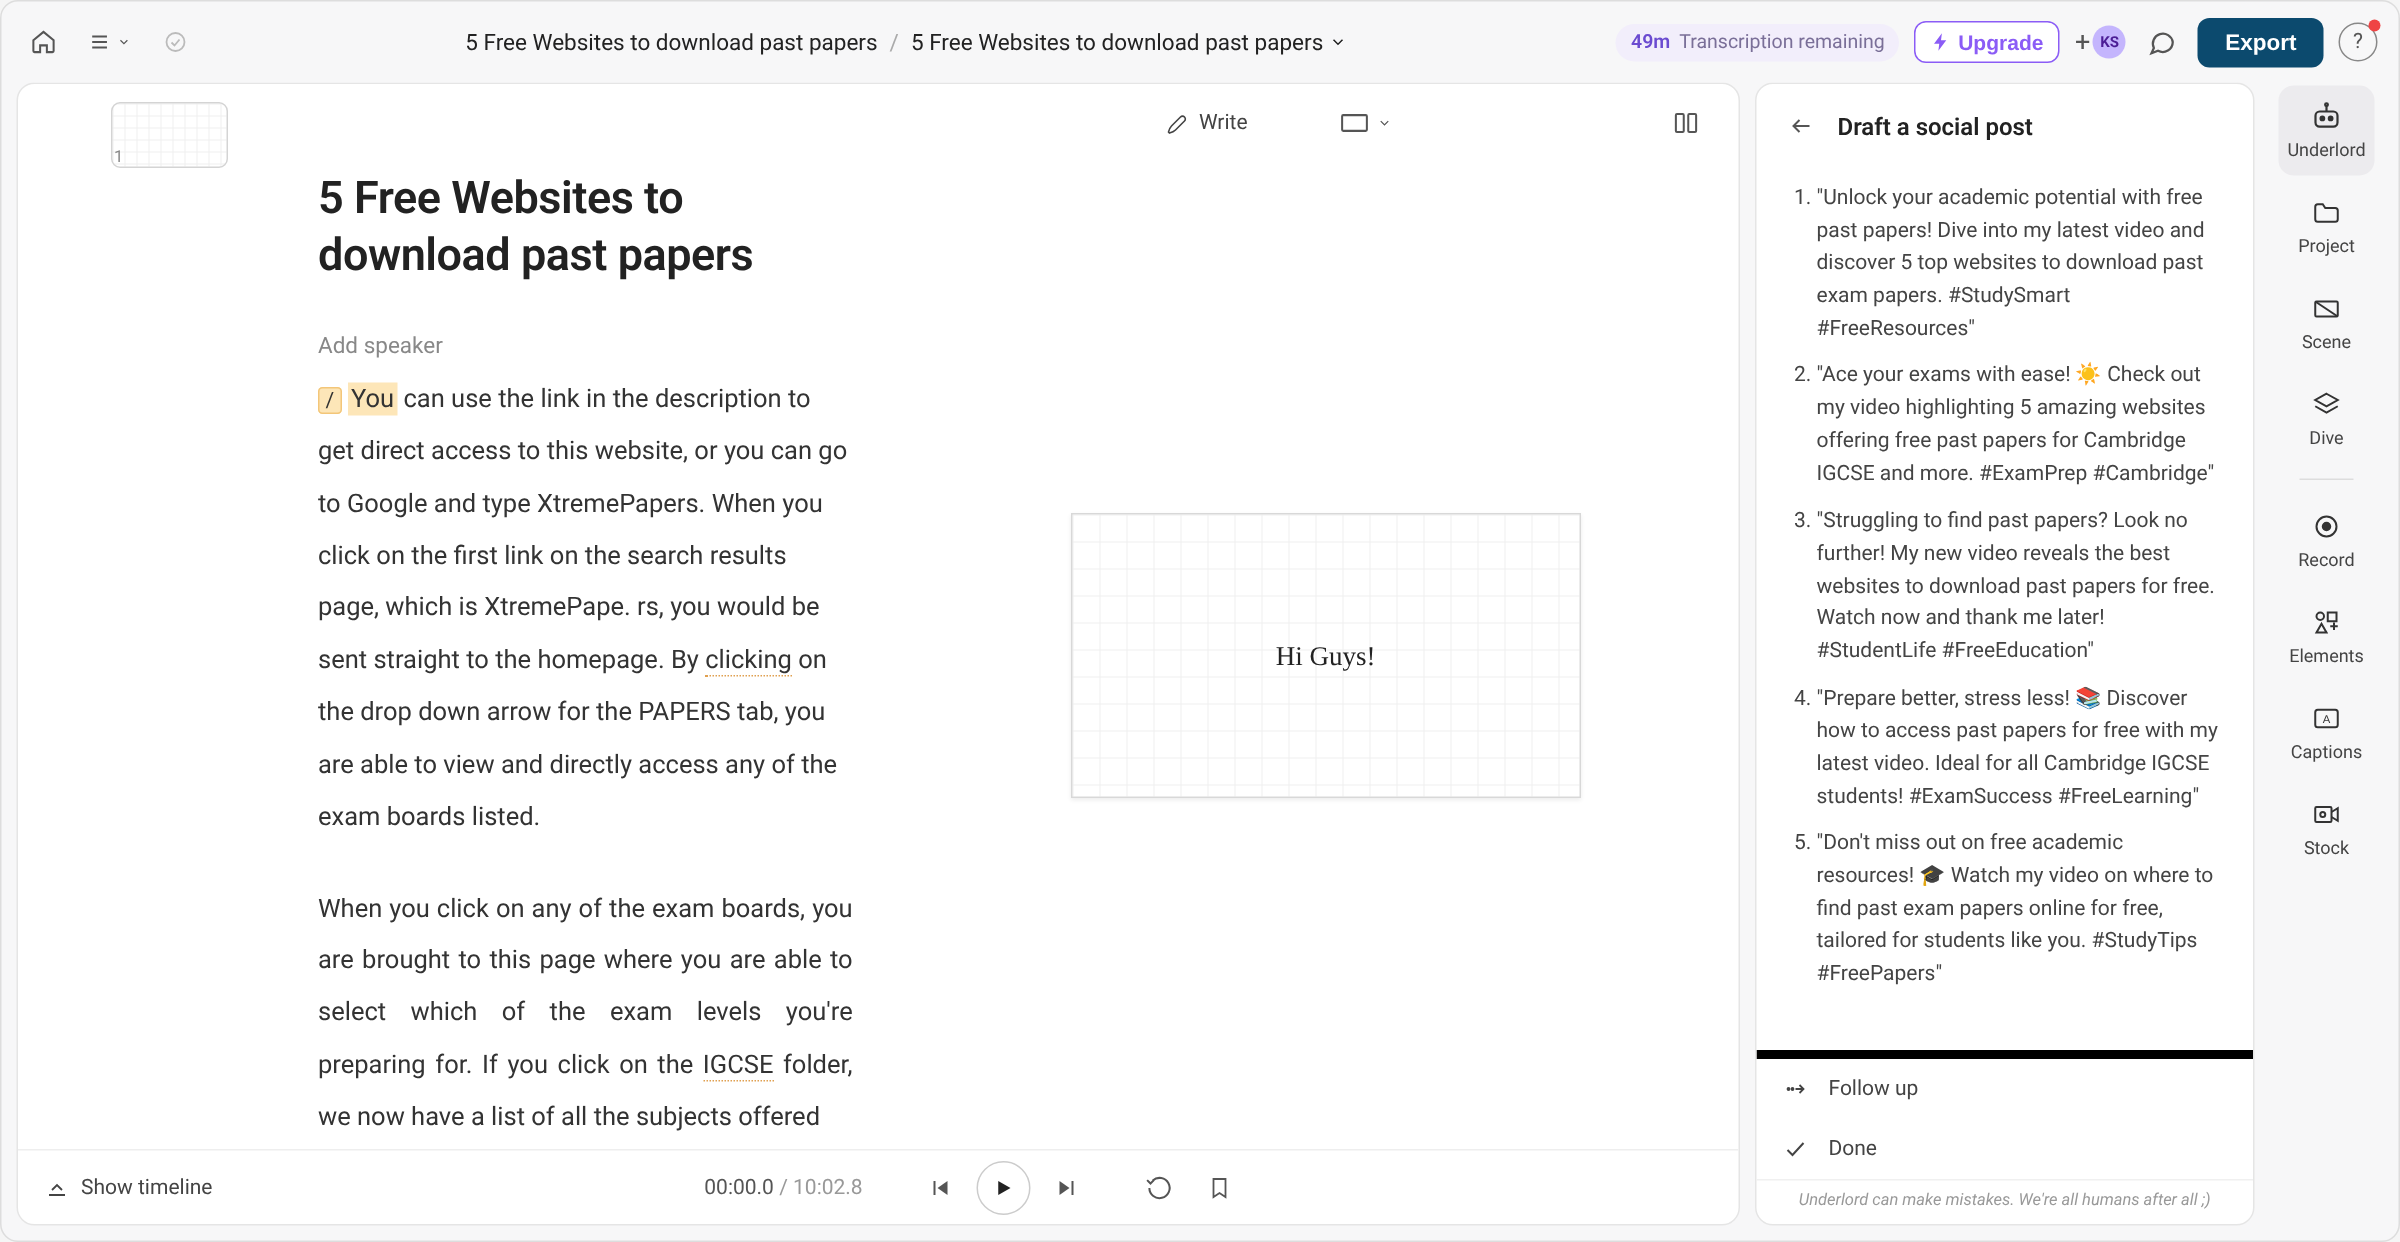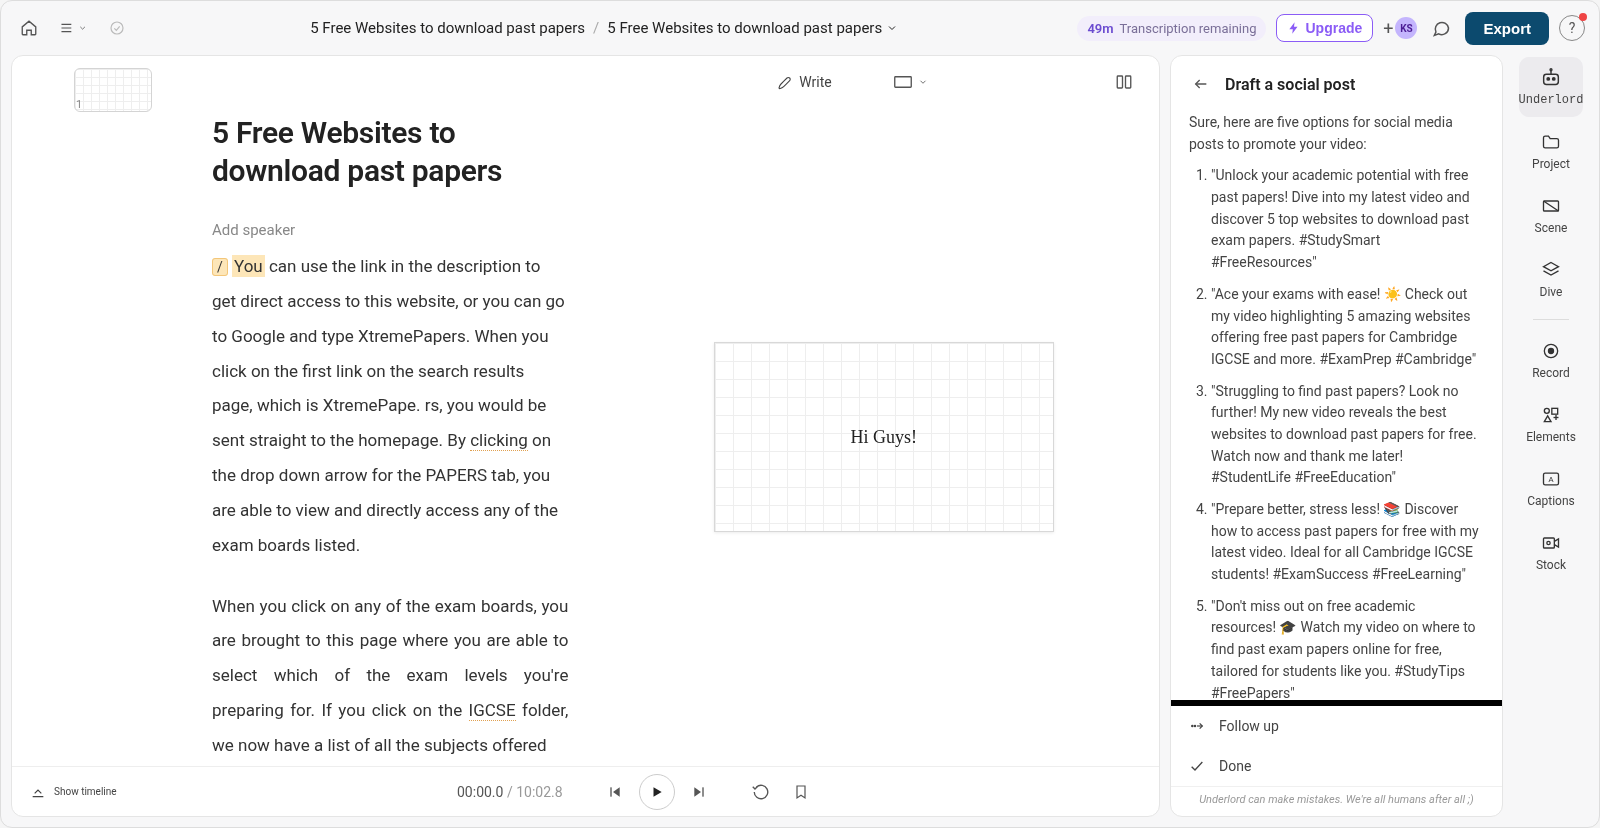--- a/index.html
+++ b/index.html
@@ -48,41 +48,41 @@
   .hl-slash { background: #fde6b8; border: 1px solid #f3c679; border-radius: 3px; padding: 0 4px; font-size: 14px; }
   .hl-you { background: #fde6b8; padding: 1px 2px; }
   .dotted { border-bottom: 1px dotted #e0a050; }
   .doc-thumb-side { position: absolute; left: 38px; top: 12px; }
 
   .canvas-col { flex: 0 0 48%; display: flex; align-items: center; justify-content: center; position: relative; }
   .canvas-frame { width: 340px; height: 190px; border: 1px solid #d8d8d8; background: #fff; background-image: linear-gradient(#eee 1px, transparent 1px), linear-gradient(90deg, #eee 1px, transparent 1px); background-size: 18px 18px; display: flex; align-items: center; justify-content: center; font-family: "Comic Sans MS", cursive; font-size: 18px; color: #222; box-shadow: 0 1px 3px rgba(0,0,0,0.08); }
 
   
   .playback { height: 50px; display: flex; align-items: center; padding: 0 18px; gap: 14px; border-top: 1px solid #eee; }
-  .show-timeline { display: inline-flex; align-items: center; gap: 8px; font-size: 10px; color: #444; cursor: pointer; }
+  .show-timeline { display: inline-flex; align-items: center; gap: 8px; font-size: 14px; color: #444; cursor: pointer; }
   .timecode { margin-left: auto; font-size: 14px; color: #555; font-variant-numeric: tabular-nums; }
   .timecode .dur { color: #999; }
   .play-controls { display: flex; align-items: center; gap: 10px; margin-left: 24px; }
   .play-btn { width: 36px; height: 36px; border-radius: 50%; border: 1px solid #ccc; background: #fff; display: flex; align-items: center; justify-content: center; cursor: pointer; }
   .extra-controls { display: flex; align-items: center; gap: 12px; margin-left: 20px; margin-right: auto; }
 
   
   .ai-panel { width: 333px; background: #fff; border-radius: 12px; border: 1px solid #e5e5e5; display: flex; flex-direction: column; overflow: hidden; }
   .ai-header { display: flex; align-items: center; gap: 10px; padding: 14px 16px; font-weight: 600; font-size: 16px; }
   .ai-body { flex: 1; overflow-y: auto; padding: 0 18px 10px 18px; font-size: 14px; color: #444; line-height: 1.55; }
   .ai-body ol { padding-left: 22px; margin: 10px 0; }
   .ai-body li { margin-bottom: 10px; }
   .ai-actions { border-top: 6px solid #000000; }
   .ai-action-row { display: flex; align-items: center; gap: 14px; padding: 12px 18px; font-size: 14px; color: #444; cursor: pointer; }
   .ai-footer { font-size: 11px; color: #999; text-align: center; padding: 6px 8px 10px 8px; border-top: 1px solid #f0f0f0; font-style: italic; }
 
   
   .rail { width: 76px; display: flex; flex-direction: column; align-items: center; gap: 4px; padding-top: 2px; }
   .rail-item { width: 64px; display: flex; flex-direction: column; align-items: center; gap: 4px; padding: 10px 4px; border-radius: 10px; font-size: 12px; color: #444; cursor: pointer; }
-  .rail-item.active { background: #ecebee; font-family: Liberation Mono, monospace; }
+  .rail-item.active { background: #ecebee; }
   .rail-sep { width: 36px; height: 1px; background: #ddd; margin: 6px 0; }
   .rail-icon { width: 22px; height: 22px; display: flex; align-items: center; justify-content: center; color: #333; }
 
   svg { display: block; }
 </style>
 </head>
 <body>
 
 <div class="app">
 
@@ -253,21 +253,20 @@
       <div class="ai-header">
         <div class="icon-btn">
           <svg width="16" height="16" viewBox="0 0 24 24" fill="none" stroke="currentColor" stroke-width="2">
               <line x1="20" y1="12" x2="4" y2="12"></line>
               <polyline points="10 6 4 12 10 18"></polyline>
             </svg>
         </div>
         <span>Draft a social post</span>
       </div>
       <div class="ai-body">
-        <p>Sure, here are five options for social media posts to promote your video:</p>
         <ol>
           <li>"Unlock your academic potential with free past papers! Dive into my latest video and discover 5 top websites to download past exam papers. #StudySmart #FreeResources"</li>
           <li>"Ace your exams with ease! ☀️ Check out my video highlighting 5 amazing websites offering free past papers for Cambridge IGCSE and more. #ExamPrep #Cambridge"</li>
           <li>"Struggling to find past papers? Look no further! My new video reveals the best websites to download past papers for free. Watch now and thank me later! #StudentLife #FreeEducation"</li>
           <li>"Prepare better, stress less! 📚 Discover how to access past papers for free with my latest video. Ideal for all Cambridge IGCSE students! #ExamSuccess #FreeLearning"</li>
           <li>"Don't miss out on free academic resources! 🎓 Watch my video on where to find past exam papers online for free, tailored for students like you. #StudyTips #FreePapers"</li>
         </ol>
 
       </div>
       <div class="ai-actions">

